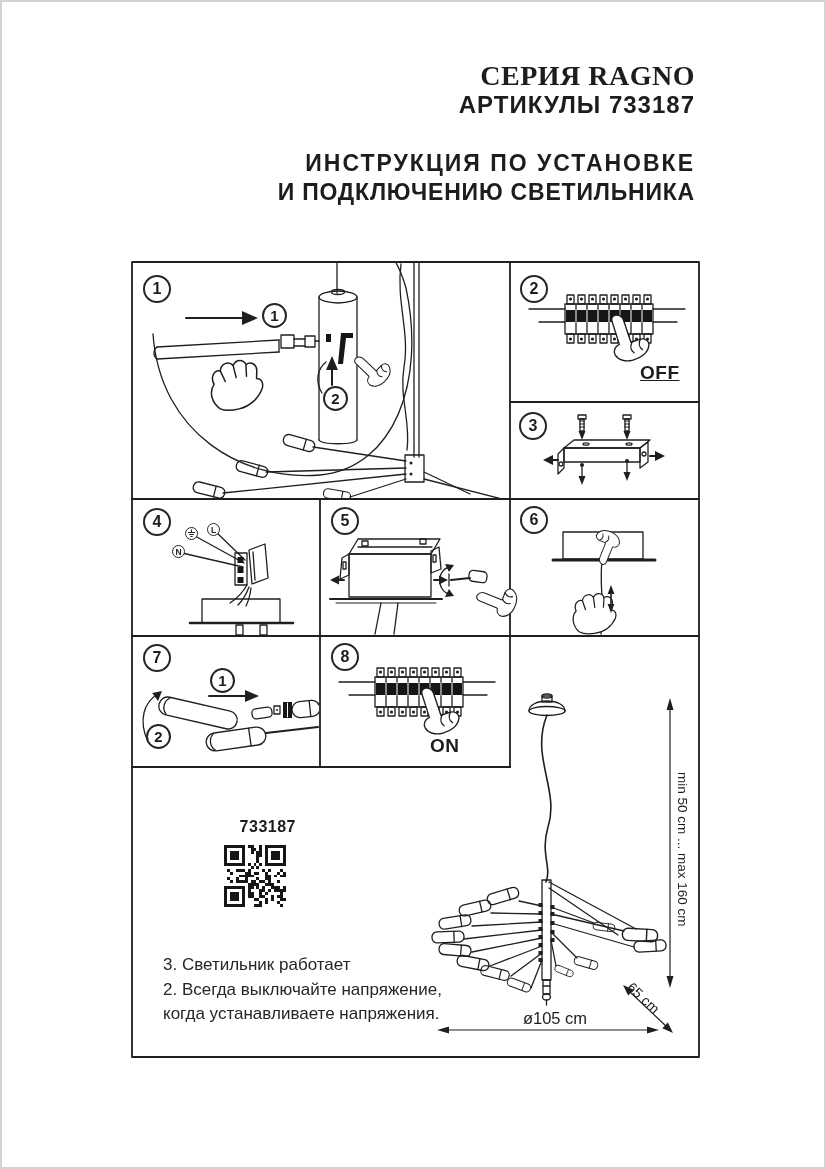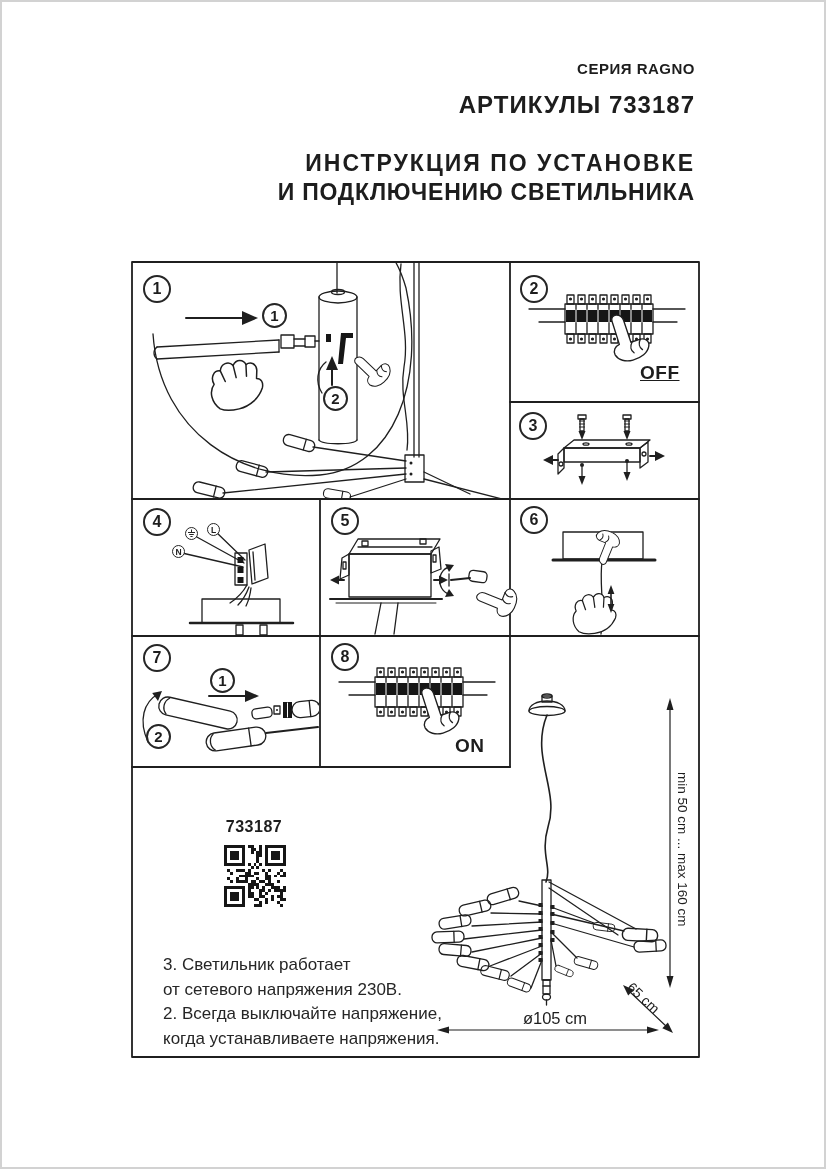--- a/index.html
+++ b/index.html
@@ -2,39 +2,39 @@
 <html><head>
 <meta charset="utf-8">
 <style>
   html,body{margin:0;padding:0;background:#ffffff;}
   .page{
     position:relative;width:826px;height:1169px;background:#fff;
     border:2px solid #d2d2d2;box-sizing:border-box;overflow:hidden;
     font-family:"Liberation Sans",sans-serif;color:#1d1d1d;
   }
   .hdr{position:absolute;right:129px;text-align:right;font-weight:bold;white-space:nowrap;}
-  .hdr.series{top:58px;font-size:15px;letter-spacing:0.5px;}
+  .hdr.series{top:58px;font-size:28px;letter-spacing:0.5px;font-family:Liberation Serif, serif;}
   .hdr.articles{top:89px;font-size:24px;letter-spacing:1px;}
   .hdr.title1{top:148px;font-size:23px;letter-spacing:2px;}
   .hdr.title2{top:177px;font-size:23px;letter-spacing:0.8px;}
   .art{position:absolute;left:0;top:0;}
   .badge{
     position:absolute;box-sizing:border-box;background:#fff;border:2px solid #262626;
     border-radius:50%;display:flex;align-items:center;justify-content:center;
     font-weight:bold;z-index:5;
   }
   .badge.main{width:28px;height:28px;font-size:16px;}
   .badge.inner{width:25px;height:25px;font-size:15px;}
   .wire-label{
     position:absolute;box-sizing:border-box;width:13px;height:13px;border:1.2px solid #262626;
     border-radius:50%;background:#fff;display:flex;align-items:center;justify-content:center;
     font-size:8.5px;font-weight:bold;z-index:5;
   }
   .switch-label{position:absolute;font-size:19px;font-weight:700;letter-spacing:0.5px;z-index:5;}
-  .article-num{position:absolute;left:210px;top:816px;width:84px;text-align:center;
+  .article-num{position:absolute;left:210px;top:816px;width:84px;text-align:right;
     font-size:16px;font-weight:bold;letter-spacing:0.5px;}
   .qr{position:absolute;left:222px;top:843px;}
   .notes{position:absolute;left:161px;top:951px;font-size:17px;line-height:24.5px;color:#262626;}
   .dim{position:absolute;white-space:nowrap;color:#1d1d1d;}
   .dim.height{left:688px;top:770px;font-size:13.5px;transform:rotate(90deg);transform-origin:0 0;}
   .dim.depth{left:633px;top:977px;font-size:14px;transform:rotate(43deg);transform-origin:0 0;}
   .dim.diameter{left:488px;top:1007px;width:80px;text-align:center;font-size:16.5px;margin-left:25px;}
   .panel{position:absolute;z-index:1;}
 </style>
 </head>
@@ -435,21 +435,21 @@
         <line x1="1" y1="3.5" x2="8" y2="3.5"></line>
       <line x1="2.2" y1="5.5" x2="6.8" y2="5.5"></line>
         <line x1="3.4" y1="7.5" x2="5.6" y2="7.5"></line>
     </svg>
   </div>
   <div class="wire-label" style="left:205px;top:521px;">
       <span>L</span>
     </div>
 
   <div class="switch-label" style="left:638px;top:360px;text-decoration:underline;">OFF</div>
-  <div class="switch-label" style="left:453px;top:733px;">ON</div>
+  <div class="switch-label" style="left:428px;top:733px;">ON</div>
 
   <div class="article-num">733187</div>
   <svg class="qr" id="qr-svg" width="62" height="62" viewBox="0 0 21 21" shape-rendering="crispEdges">
       <rect x="0" y="0" width="1" height="1" fill="#161616"></rect>
       <rect x="1" y="0" width="1" height="1" fill="#161616"></rect>
       <rect x="2" y="0" width="1" height="1" fill="#161616"></rect>
       <rect x="3" y="0" width="1" height="1" fill="#161616"></rect>
       <rect x="4" y="0" width="1" height="1" fill="#161616"></rect>
       <rect x="5" y="0" width="1" height="1" fill="#161616"></rect>
       <rect x="6" y="0" width="1" height="1" fill="#161616"></rect>
@@ -651,21 +651,20 @@
       <rect x="5" y="20" width="1" height="1" fill="#161616"></rect>
       <rect x="6" y="20" width="1" height="1" fill="#161616"></rect>
       <rect x="10" y="20" width="1" height="1" fill="#161616"></rect>
       <rect x="11" y="20" width="1" height="1" fill="#161616"></rect>
       <rect x="12" y="20" width="1" height="1" fill="#161616"></rect>
       <rect x="19" y="20" width="1" height="1" fill="#161616"></rect>
     </svg>
 
   <div class="notes">
     <div>3. Светильник работает</div>
-    <div>от сетевого напряжения 230В.</div>
     <div>2. Всегда выключайте напряжение,</div>
     <div>когда устанавливаете напряжения.</div>
   </div>
 
   <div class="dim height">min 50 cm ... max 160 cm</div>
   <div class="dim depth">65 cm</div>
   <div class="dim diameter">ø105 cm</div>
 
 </div>
 

